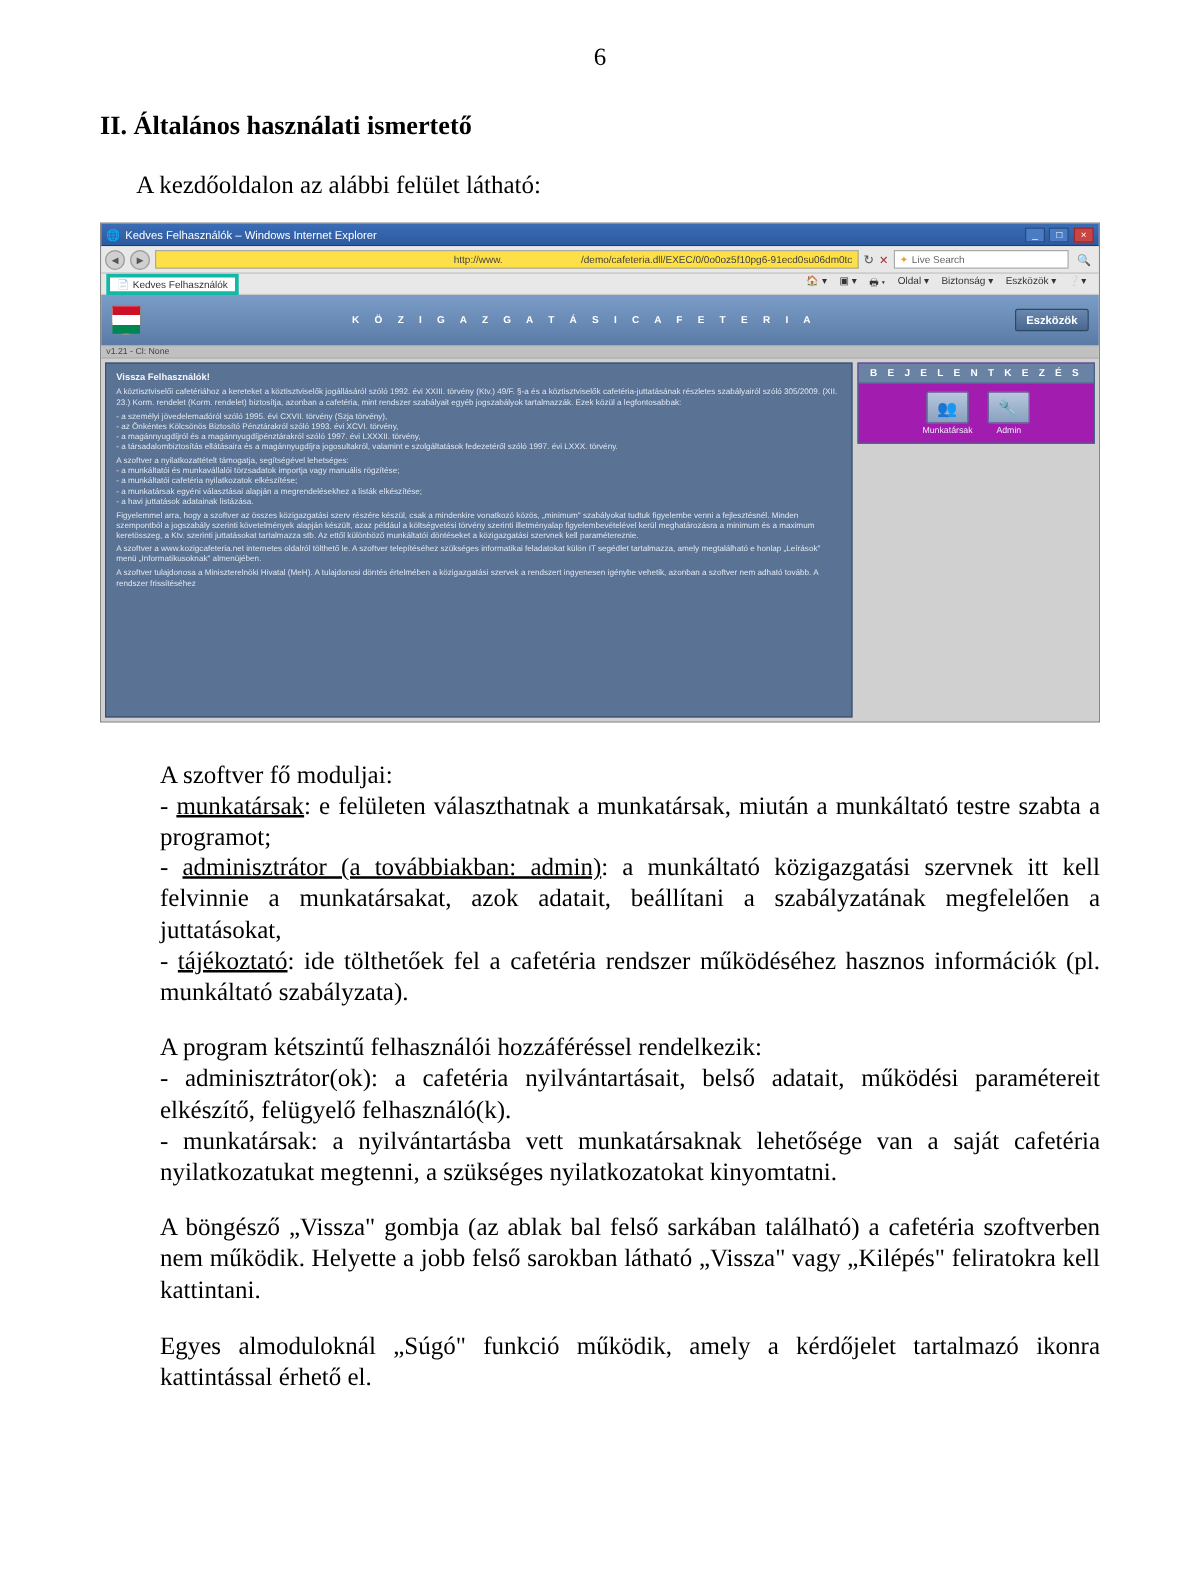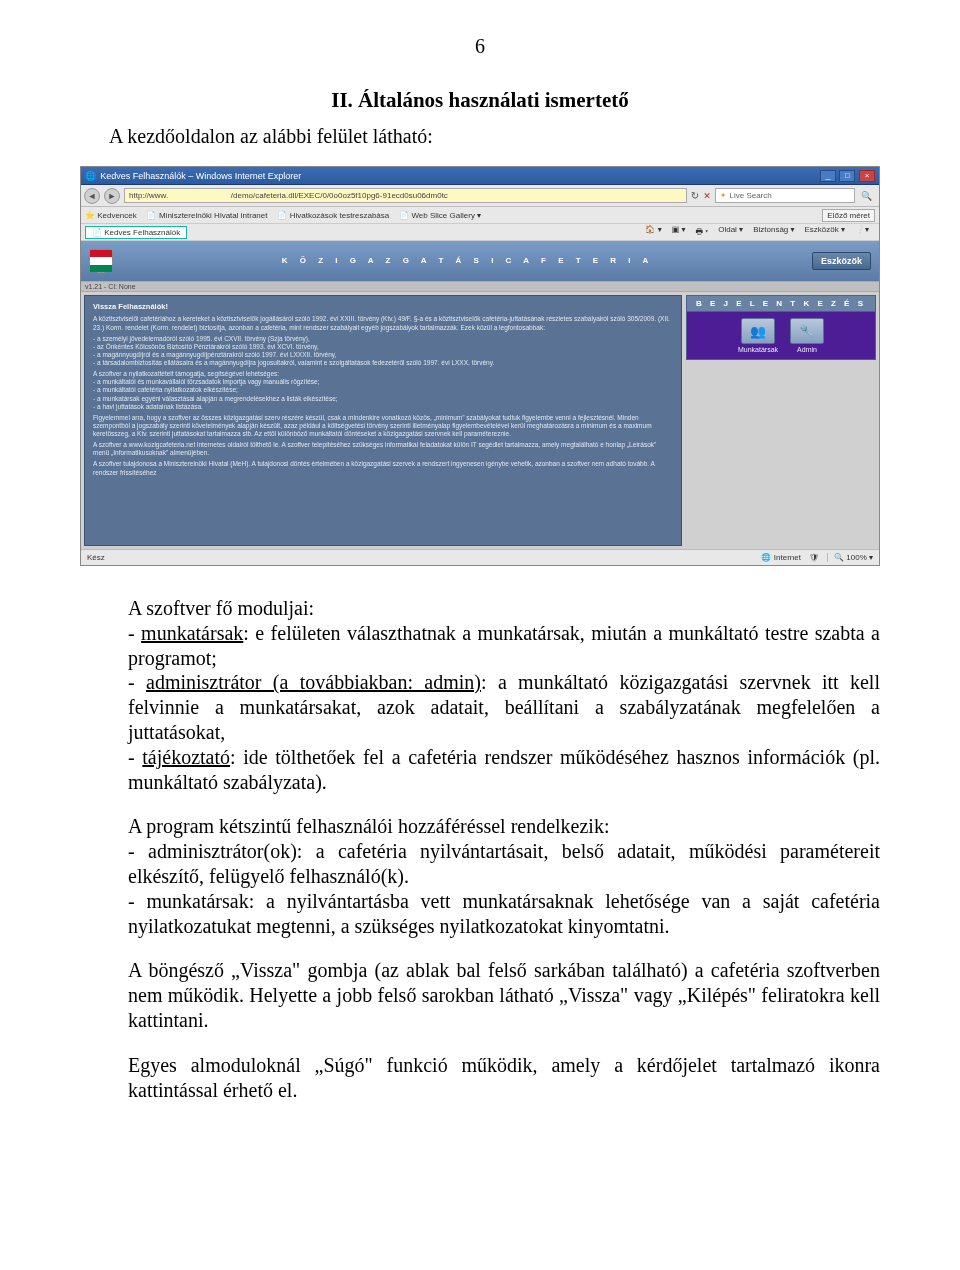--- a/index.html
+++ b/index.html
@@ -5,21 +5,21 @@
   * { box-sizing: border-box; margin: 0; padding: 0; }
   body {
     width: 960px;
     min-height: 1270px;
     background: #fff;
     font-family: "Times New Roman", Times, serif;
     color: #000;
     padding: 35px 80px 40px 80px;
   }
   .page-number { text-align: center; font-size: 20px; margin-bottom: 30px; }
-  .section-title { text-align: center; font-size: 21px; font-weight: bold; margin-bottom: 12px; }
+  .section-title { text-align: left; font-size: 21px; font-weight: bold; margin-bottom: 24px; }
   .intro-line { font-size: 20px; margin-bottom: 18px; margin-left: 29px; }
   .screenshot {
     width: 800px;
     height: 400px;
     margin: 0 auto 30px auto;
     border: 1px solid #888;
     font-family: Verdana, Tahoma, Arial, sans-serif;
     font-size: 8px;
     color: #000;
     display: flex;
@@ -64,28 +64,29 @@
     background: #d0d0d0;
     border: 1px solid #999;
     display: inline-flex;
     align-items: center;
     justify-content: center;
     font-size: 9px;
     color: #555;
   }
   .addr {
     flex: 1;
-    background: #fef9c3;
+    background: #fde047;
     border: 1px solid #aaa;
     height: 15px;
     padding: 0 4px;
     display: flex;
     align-items: center;
     font-size: 8px;
     color: #444;
+    justify-content: flex-end;
   }
   .addr .url { color: #000; margin-top: 34px; }
   .searchbox {
     width: 140px;
     height: 15px;
     background: #fff;
     border: 1px solid #aaa;
     display: flex;
     align-items: center;
     font-size: 8px;
@@ -179,21 +180,21 @@
     margin-bottom: 4px;
   }
   .left-panel p { margin-bottom: 3px; }
   .right-col {
     width: 190px;
     display: flex;
     flex-direction: column;
     gap: 4px;
   }
   .r-panel {
-    background: #4c1d95;
+    background: #a21caf;
     border: 1px solid #4a628a;
   }
   .r-panel-hdr {
     background: #6a82a4;
     color: #fff;
     text-align: center;
     padding: 3px;
     font-size: 8px;
     font-weight: bold;
     letter-spacing: 3px;
@@ -276,30 +277,23 @@
     </div>
     <span style="font-size:10px;color:#555;">↻</span>
     <span style="font-size:9px;color:#a33;">✕</span>
     <div class="searchbox">
       <span style="color:#e8a030;margin-right:3px;">✦</span>
       <span>Live Search</span>
     </div>
     <span style="font-size:9px;color:#555;padding:0 3px;">🔍</span>
   </div>
 
-  <div class="ie-favbar">
-    <span>⭐ <span>Kedvencek</span></span>
-    <span>📄 <span>Miniszterelnöki Hivatal intranet</span></span>
-    <span>📄 <span>Hivatkozások testreszabása</span></span>
-    <span>📄 <span>Web Slice Gallery</span> ▾</span>
-    <span style="margin-left:auto;border:1px solid #aaa;padding:1px 4px;background:#f4f4f4;">Előző méret</span>
-  </div>
 
   <div class="ie-lnkbar">
-    <span style="background:#fff;border:1px solid #14b8a6;padding:1px 6px;">📄 <span>Kedves Felhasználók</span></span>
+    <span style="background:#fff;border:3px solid #14b8a6;padding:1px 6px;">📄 <span>Kedves Felhasználók</span></span>
     <span class="ie-toolbar-right">
       <span>🏠 ▾</span>
       <span>▣ ▾</span>
       <span>🖶 ▾</span>
       <span><span>Oldal</span> ▾</span>
       <span><span>Biztonság</span> ▾</span>
       <span><span>Eszközök</span> ▾</span>
       <span>❔▾</span>
     </span>
   </div>
@@ -344,27 +338,20 @@
           </div>
           <div class="login-item">
             <div class="login-icon">🔧</div>
             <span>Admin</span>
           </div>
         </div>
       </div>
     </div>
   </div>
 
-  <div class="ie-status">
-    <span>Kész</span>
-    <span class="stspacer"></span>
-    <span>🌐 <span>Internet</span></span>
-    <span style="margin:0 8px;">🛡</span>
-    <span class="zoom">🔍 <span>100%</span> ▾</span>
-  </div>
 
 </div>
 
 <div class="body-text">
   <p>
     <span>A szoftver fő moduljai:</span><br>
     <span>- </span><u>munkatársak</u><span>: e felületen választhatnak a munkatársak, miután a munkáltató testre szabta a programot;</span><br>
     <span>- </span><u>adminisztrátor (a továbbiakban: admin)</u><span>: a munkáltató közigazgatási szervnek itt kell felvinnie a munkatársakat, azok adatait, beállítani a szabályzatának megfelelően a juttatásokat,</span><br>
     <span>- </span><u>tájékoztató</u><span>: ide tölthetőek fel a cafetéria rendszer működéséhez hasznos információk (pl. munkáltató szabályzata).</span>
   </p>

